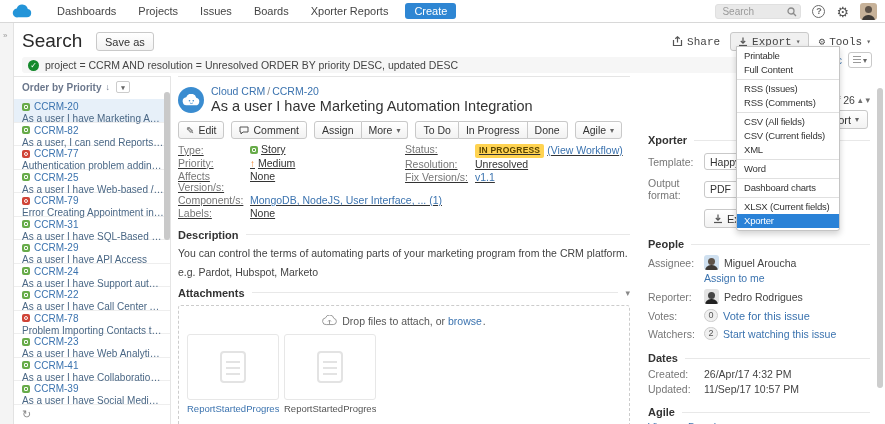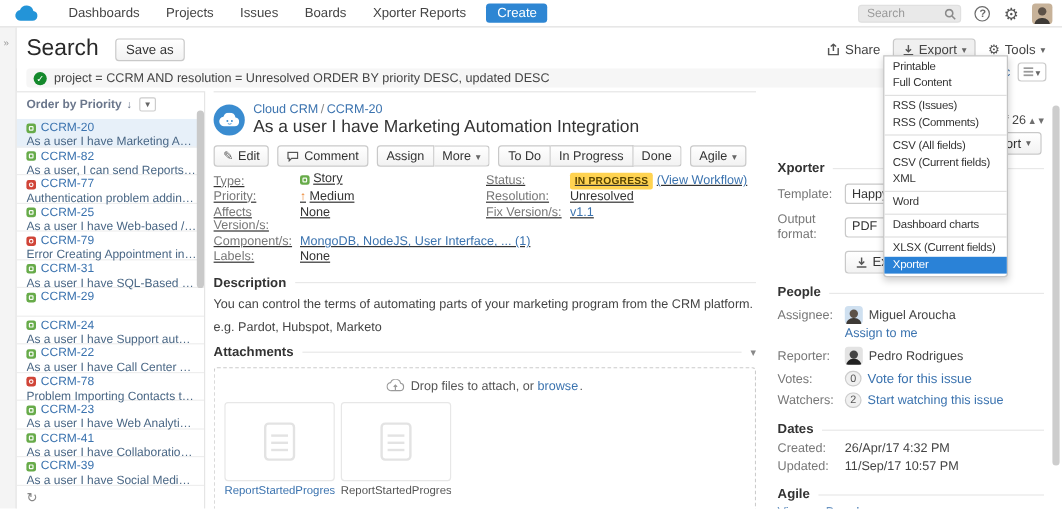--- a/index.html
+++ b/index.html
@@ -32,21 +32,21 @@
   .bust::after { content:""; position:absolute; left:50%; bottom:-3px; width:13px; height:8px; margin-left:-6.5px;
                  border-radius:6px 6px 0 0; background:#3e3a36; }
 
   
   .page-head { position:absolute; top:23px; left:14px; right:0; height:34px; background:#fff; }
   .h1 { position:absolute; left:8px; top:7px; font-size:19px; font-weight:500; color:#292929; }
   .saveas { position:absolute; left:82px; top:9px; }
   .btn { display:inline-flex; align-items:center; gap:4px; background:linear-gradient(#fff,#f2f2f2);
          border:1px solid #c9c9c9; border-radius:3px; color:#333; font-size:11px; padding:2.5px 8px;
          cursor:pointer; font-family:inherit; white-space:nowrap; }
-  .head-actions { position:absolute; right:14px; top:9px; display:flex; align-items:center; gap:10px; }
+  .head-actions { position:absolute; right:14px; top:9px; display:flex; align-items:center; gap:10px;font-family:Liberation Mono, monospace; }
   .flat-act { display:inline-flex; align-items:center; gap:4px; color:#444; cursor:pointer; font-size:11px; }
   .caret { font-size:8px; color:#666; }
   .export-top { background:#f0f0f0; border:1px solid #c9c9c9; border-radius:3px; padding:2.5px 7px; }
 
   
   .query-bar { position:absolute; top:57px; left:22px; width:812px; height:16px; background:#f6f6f6;
                border-radius:3px; display:flex; align-items:center; gap:6px; padding:0 6px; }
   .checkc { width:11px; height:11px; border-radius:50%; background:#14892c; color:#fff; font-size:8px;
             line-height:11px; text-align:center; flex:0 0 auto; }
   .query-text { font-size:10.5px; color:#444; white-space:nowrap; overflow:hidden; }
@@ -294,20 +294,21 @@
             <span class="ikey">CCRM-31</span>
           </div>
           <div class="isum">As a user I have SQL-Based Reporting Acc...</div>
         </div>
 
         <div class="issue-item">
           <div class="irow1">
             <span class="tq" data-type="story"></span>
             <span class="ikey">CCRM-29</span>
           </div>
+          <div class="isum">As a user I have API Access</div>
         </div>
 
         <div class="issue-item">
           <div class="irow1">
             <span class="tq" data-type="story"></span>
             <span class="ikey">CCRM-24</span>
           </div>
           <div class="isum">As a user I have Support automation</div>
         </div>
 

